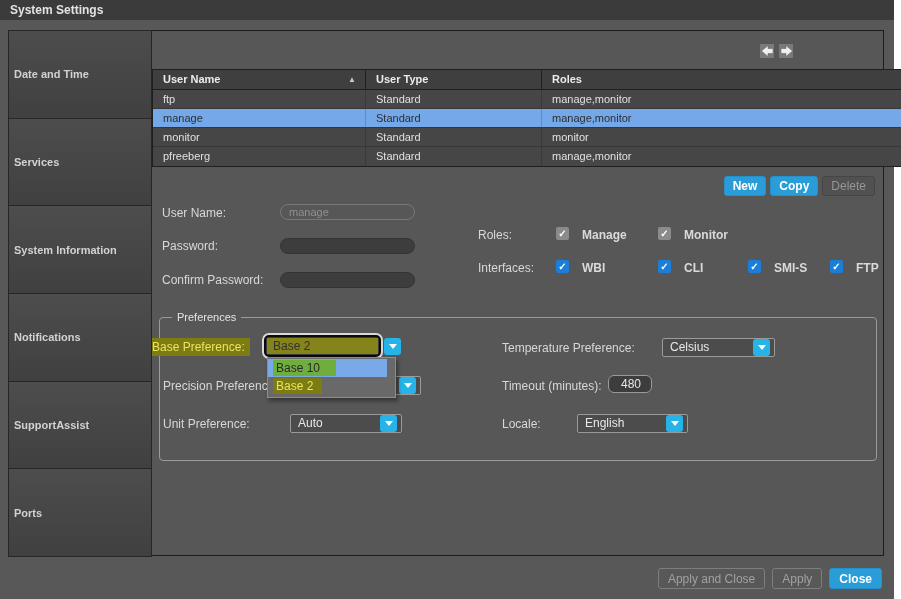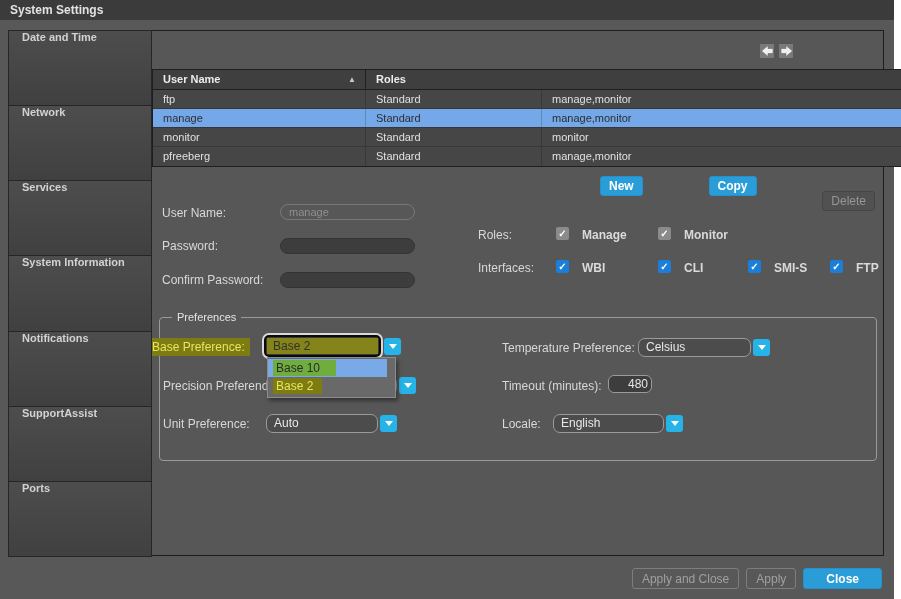--- a/index.html
+++ b/index.html
@@ -6,97 +6,94 @@
   body { font-family: "Liberation Sans", sans-serif; }
   .stage { position: relative; width: 901px; height: 599px; background: #ffffff; overflow: hidden; }
   .dialog { position: absolute; left: 0; top: 0; width: 894px; height: 599px; background: #585858; }
 
   .titlebar { position: absolute; left: 0; top: 0; width: 894px; height: 20px; background: #3b3b3b; }
   .title { position: absolute; left: 10px; top: 0; line-height: 20px; font-size: 12px; font-weight: bold; color: #e3e3e3; }
 
   .panel { position: absolute; left: 151px; top: 30px; width: 733px; height: 526px; border: 1px solid #1d1d1d; background: #575757; }
 
   .sidebar { position: absolute; left: 8px; top: 30px; width: 144px; height: 527px; display: flex; flex-direction: column; z-index: 1; }
-  .stab { flex: 1; margin-top: -1px; border: 1px solid #262626; background: linear-gradient(#4d4d4d, #404040); color: #d2d2d2; font-size: 11px; font-weight: bold; display: flex; padding-left: 13px; cursor: pointer; }
+  .stab { flex: 1; margin-top: -1px; border: 1px solid #262626; background: linear-gradient(#4d4d4d, #404040); color: #d2d2d2; font-size: 11px; font-weight: bold; display: flex; align-items: center; padding-left: 5px; cursor: pointer; }
   .stab:first-child { margin-top: 0; }
   .stab.active { background: #575757; border-right: 0; }
 
   .utable { position: absolute; left: 152px; top: 69px; width: 760px; border: 1px solid #1f1f1f; background: #464646; }
   .thead { display: flex; height: 20px; background: #3f3f3f; border-bottom: 1px solid #1f1f1f; }
   .th { font-size: 11px; font-weight: bold; color: #ececec; line-height: 19px; padding-left: 10px; border-right: 1px solid #1f1f1f; position: relative; }
   .th:last-child { border-right: 0; }
   .c1 { width: 213px; } .c2 { width: 176px; } .c3 { flex: 1; }
   .sort { position: absolute; right: 9px; top: 0; font-size: 8px; color: #c9c9c9; line-height: 20px; }
   .trow { display: flex; height: 19px; border-bottom: 1px solid #373737; cursor: pointer; }
   .trow:last-child { border-bottom: 0; }
   .tc { font-size: 11px; color: #e0e0e0; line-height: 19px; padding-left: 10px; border-right: 1px solid rgba(0,0,0,0.18); overflow: hidden; white-space: nowrap; }
   .tc:last-child { border-right: 0; }
   .trow.sel { background: #74a8e9; }
   .trow.sel .tc { color: #2e2e2e; }
 
   .pager { position: absolute; left: 759px; top: 43px; display: flex; gap: 3px; }
   .pbtn { width: 16px; height: 16px; background: #7a7a7a; border: 1px solid #565656; display: flex; align-items: center; justify-content: center; cursor: pointer; }
 
-  .actions { position: absolute; left: 600px; top: 176px; width: 275px; display: flex; justify-content: space-between; gap: 16px; }
+  .actions { position: absolute; left: 600px; top: 176px; width: 275px; display: flex; justify-content: flex-end; gap: 4px; }
   .btn-blue { background: #2a9dd8; color: #fff; border: 1px solid #2491cc; border-radius: 3px; font-size: 12px; font-weight: bold; padding: 1px 8px; height: 20px; font-family: inherit; cursor: pointer; }
-  .btn-dis { background: #515151; color: #969696; border: 1px solid #454545; border-radius: 3px; font-size: 12px; padding: 1px 8px; height: 20px; font-family: inherit; margin-top: 15px; }
+  .btn-dis { background: #515151; color: #969696; border: 1px solid #454545; border-radius: 3px; font-size: 12px; padding: 1px 8px; height: 20px; font-family: inherit; }
 
   .lbl { position: absolute; font-size: 12px; color: #d8d8d8; white-space: nowrap; }
   .inp { position: absolute; height: 16px; border-radius: 8px; font-size: 11px; font-family: inherit; padding: 0 8px; }
   .inp.ghost { background: transparent; border: 1px solid #787878; color: #909090; width: 135px; }
   .inp.dark { background: #3d3d3d; border: 1px solid #343434; color: #e0e0e0; width: 135px; }
 
   .cb { position: absolute; width: 13px; height: 13px; border-radius: 2px; display: flex; align-items: center; justify-content: center; cursor: pointer; }
   .cb.blue { background: #1b7ed8; }
   .cb.gray { background: #8b8b8b; }
   .ck { color: #fff; font-size: 10px; font-weight: bold; line-height: 13px; }
   .cblbl { position: absolute; font-size: 12px; font-weight: bold; color: #dadada; white-space: nowrap; }
 
   .fieldset { position: absolute; left: 159px; top: 317px; width: 718px; height: 144px; border: 1px solid #9a9a9a; border-radius: 4px; }
   .legend { position: absolute; left: 172px; top: 311px; font-size: 11px; color: #e5e5e5; background: #575757; padding: 0 5px; }
 
-  .combo-field { position: absolute; height: 19px; background: #4c4c4c; border: 1px solid #9a9a9a; border-radius: 7px; color: #e8e8e8; font-size: 12px; line-height: 16px; padding-left: 7px; white-space: nowrap; overflow: hidden; cursor: pointer; }
+  .combo-field { position: absolute; height: 19px; background: #4c4c4c; border: 1px solid #9a9a9a; border-radius: 2px; color: #e8e8e8; font-size: 12px; line-height: 16px; padding-left: 7px; white-space: nowrap; overflow: hidden; cursor: pointer; margin-left: 24px; }
   .combo-btn { position: absolute; width: 17px; height: 17px; background: #26b3e8; border-radius: 3px; display: flex; align-items: center; justify-content: center; cursor: pointer; }
   .chev { width: 0; height: 0; border-left: 4px solid transparent; border-right: 4px solid transparent; border-top: 5px solid #fff; }
 
   .combo-focus { position: absolute; left: 264px; top: 335px; width: 117px; height: 22px; background: #3a3a3a; border: 2px solid #0a0a0a; box-shadow: 0 0 0 2px #d9d9d9; border-radius: 5px; cursor: pointer; }
   .combo-focus .hl-band { display: block; margin: 1px; height: 16px; line-height: 16px; background: #84841a; color: #323232; font-size: 12px; padding-left: 6px; }
 
   .lbl-hl { position: absolute; font-size: 12px; background: #7c7c12; color: #e9e45e; padding: 2px 5px; white-space: nowrap; }
 
   .dlist { position: absolute; left: 267px; top: 357px; width: 129px; background: #696969; border: 1px solid #8c8c8c; box-shadow: 2px 3px 4px rgba(0,0,0,0.4); z-index: 5; padding: 1px 8px 2px 0; }
   .dopt { height: 18px; line-height: 18px; font-size: 12px; padding-left: 5px; cursor: pointer; white-space: nowrap; }
   .dopt.hover { background: #7aa9e8; }
   .hl-green { background: #6fae3e; color: #2b2b2b; padding: 1px 16px 1px 3px; }
   .hl-olive { background: #7c7c12; color: #e9e45e; padding: 1px 9px 1px 3px; }
 
-  .tinput { position: absolute; left: 608px; top: 375px; width: 44px; height: 18px; background: #3d3d3d; border: 1px solid #9a9a9a; border-radius: 6px; color: #e6e6e6; font-size: 12px; font-family: inherit; padding-left: 19px; }
+  .tinput { position: absolute; left: 608px; top: 375px; width: 44px; height: 18px; background: #3d3d3d; border: 1px solid #9a9a9a; border-radius: 6px; color: #e6e6e6; font-size: 12px; font-family: inherit; padding-left: 12px; }
 
   .footer-btns { position: absolute; right: 12px; top: 568px; display: flex; gap: 7px; }
   .btn-ghost { background: transparent; border: 1px solid #7d7d7d; color: #a0a0a0; border-radius: 3px; font-size: 12px; padding: 2px 9px; height: 21px; font-family: inherit; }
-  .btn-close { background: #2a9dd8; color: #fff; border: 1px solid #2491cc; border-radius: 3px; font-size: 12px; font-weight: bold; padding: 2px 22px; height: 21px; font-family: inherit; cursor: pointer; }
+  .btn-close { background: #2a9dd8; color: #fff; border: 1px solid #2491cc; border-radius: 3px; font-size: 12px; font-weight: bold; padding: 2px 9px; height: 21px; font-family: inherit; cursor: pointer; }
 </style>
 </head>
 <body>
 
 <div class="stage">
   <div class="dialog">
 
     <div class="titlebar">
       <span class="title">System Settings</span>
     </div>
 
     <div class="panel"></div>
 
     <div class="sidebar">
       <div class="stab">
           <span>Date and Time</span>
-        </div>
-      <div class="stab">
-          <span>Network</span>
         </div>
       <div class="stab">
           <span>Services</span>
         </div>
       <div class="stab">
           <span>System Information</span>
         </div>
       <div class="stab">
           <span>Notifications</span>
         </div>
@@ -117,20 +114,21 @@
       <div class="pbtn">
         <svg width="13" height="12" viewBox="0 0 13 12">
             <path d="M1 3.5 H6 V0.5 L12.5 6 L6 11.5 V8.5 H1 Z" fill="#efefef" stroke="#6a6a6a" stroke-width="0.6"></path>
           </svg>
       </div>
     </div>
 
     <div class="utable">
       <div class="thead">
         <div class="th c1"><span>User Name</span><span class="sort">▲</span></div>
+        <div class="th c2"><span>User Type</span></div>
         <div class="th c3"><span>Roles</span></div>
       </div>
       <div class="trow">
         <div class="tc c1">ftp</div>
         <div class="tc c2">Standard</div>
         <div class="tc c3">manage,monitor</div>
       </div>
       <div class="trow sel">
         <div class="tc c1">manage</div>
         <div class="tc c2">Standard</div>

